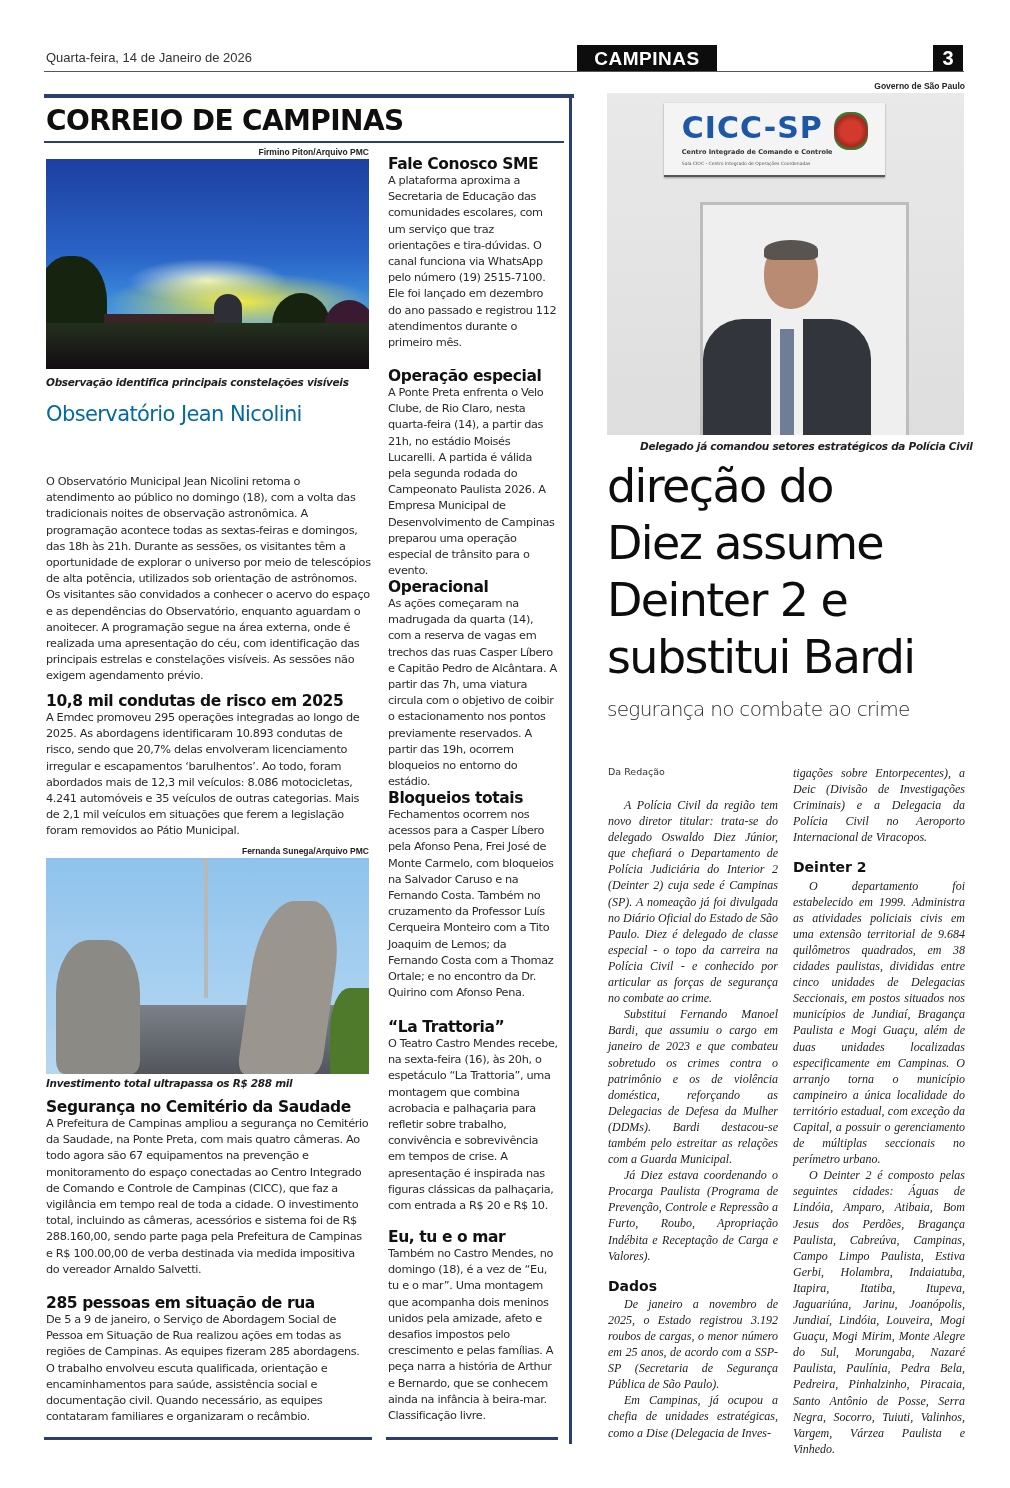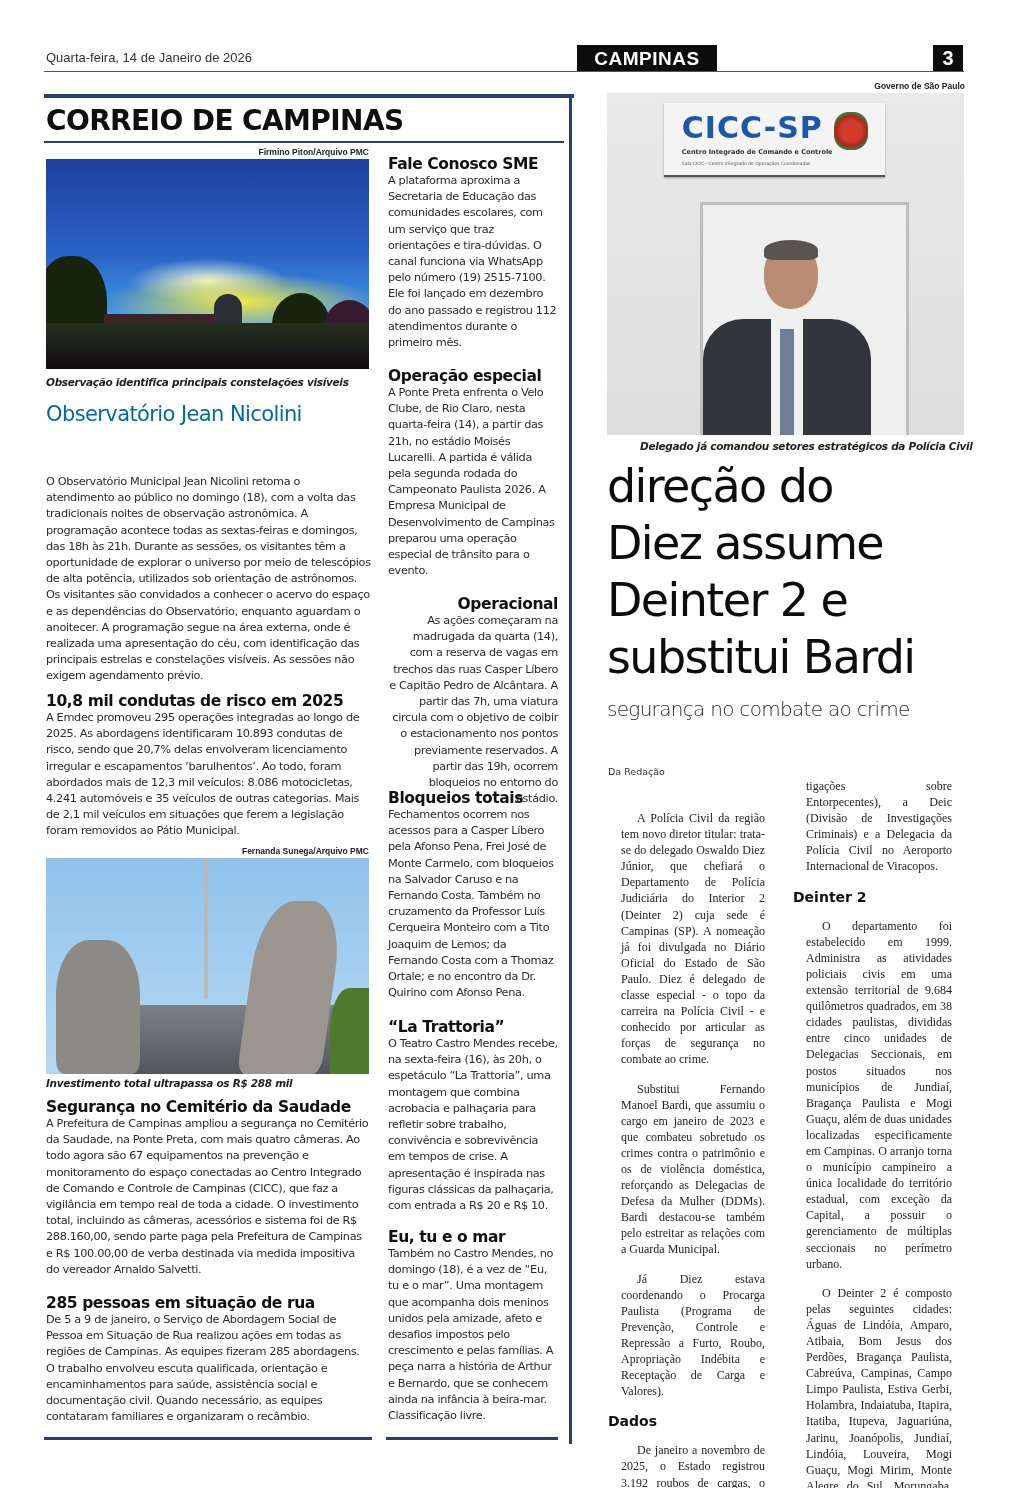--- a/index.html
+++ b/index.html
@@ -16,21 +16,21 @@
   .box-top{left:44px;top:94px;width:530px;height:4px;background:#2b3e73;}
   .box-right{left:569px;top:94px;width:3px;height:1350px;background:#2b3e73;}
   .box-title{left:46px;top:104px;font-size:28px;font-weight:bold;color:#0f0f0f;font-family:"DejaVu Sans",sans-serif;letter-spacing:-0.6px;}
   .box-title-rule{left:44px;top:141px;width:520px;height:2px;background:#2b3e73;}
   .credit{font-size:8.5px;color:#222;font-weight:bold;font-family:"Liberation Sans",sans-serif;text-align:right;}
   .caption{font-size:10.5px;font-style:italic;font-weight:bold;color:#1f1f1f;font-family:"DejaVu Sans",sans-serif;letter-spacing:-0.3px;}
   .h-main{font-size:21px;line-height:29px;color:#0369a1;font-family:"DejaVu Sans",sans-serif;letter-spacing:-0.6px;}
   .h-sub{font-size:15.5px;font-weight:bold;color:#111;font-family:"DejaVu Sans",sans-serif;letter-spacing:-0.4px;}
   .body-sans{font-size:11.3px;line-height:16.2px;color:#2a2a2a;font-family:"DejaVu Sans",sans-serif;letter-spacing:-0.35px;}
   .body-serif{font-size:12px;line-height:16.1px;color:#222;font-family:"Liberation Serif","DejaVu Serif",serif;text-align:justify;hyphens:auto;}
-  .body-serif p{margin:13px;text-indent:16px;}
+  .body-serif p{margin:0;text-indent:16px;font-style:italic;}
   .mid-rule{left:44px;top:1437px;width:328px;height:3px;background:#2b3e73;}
   .mid-rule2{left:386px;top:1437px;width:172px;height:3px;background:#2b3e73;}
 
   
   .photo{overflow:hidden;}
   .sky{left:46px;top:159px;width:323px;height:210px;
     background:
       radial-gradient(ellipse 60% 20% at 60% 68%, rgba(255,240,60,0.95), rgba(255,240,60,0) 70%),
       radial-gradient(ellipse 35% 15% at 50% 58%, rgba(255,255,220,0.9), rgba(255,255,220,0) 70%),
       linear-gradient(180deg,#1d3fa0 0%,#2a63c6 45%,#3c8fe0 70%,#7fb3d8 85%,#2b2424 100%);}
@@ -122,21 +122,21 @@
 <div class="abs mid-rule"></div>
 
 <div class="abs" style="left:388px;top:155px;width:170px;">
   <div class="h-sub">Fale Conosco SME</div>
   <div class="body-sans">A plataforma aproxima a Secretaria de Educação das comunidades escolares, com um serviço que traz orientações e tira-dúvidas. O canal funciona via WhatsApp pelo número (19) 2515-7100. Ele foi lançado em dezembro do ano passado e registrou 112 atendimentos durante o primeiro mês.</div>
 </div>
 <div class="abs" style="left:388px;top:367px;width:170px;">
   <div class="h-sub">Operação especial</div>
   <div class="body-sans">A Ponte Preta enfrenta o Velo Clube, de Rio Claro, nesta quarta-feira (14), a partir das 21h, no estádio Moisés Lucarelli. A partida é válida pela segunda rodada do Campeonato Paulista 2026. A Empresa Municipal de Desenvolvimento de Campinas preparou uma operação especial de trânsito para o evento.</div>
 </div>
-<div class="abs" style="left:388px;top:595px;width:170px;text-align:right;">
+<div class="abs" style="left:388px;top:578px;width:170px;">
   <div class="h-sub">Operacional</div>
   <div class="body-sans">As ações começaram na madrugada da quarta (14), com a reserva de vagas em trechos das ruas Casper Líbero e Capitão Pedro de Alcântara. A partir das 7h, uma viatura circula com o objetivo de coibir o estacionamento nos pontos previamente reservados. A partir das 19h, ocorrem bloqueios no entorno do estádio.</div>
 </div>
 <div class="abs" style="left:388px;top:789px;width:170px;">
   <div class="h-sub">Bloqueios totais</div>
   <div class="body-sans">Fechamentos ocorrem nos acessos para a Casper Líbero pela Afonso Pena, Frei José de Monte Carmelo, com bloqueios na Salvador Caruso e na Fernando Costa. Também no cruzamento da Professor Luís Cerqueira Monteiro com a Tito Joaquim de Lemos; da Fernando Costa com a Thomaz Ortale; e no encontro da Dr. Quirino com Afonso Pena.</div>
 </div>
 <div class="abs" style="left:388px;top:1018px;width:170px;">
   <div class="h-sub">“La Trattoria”</div>
   <div class="body-sans">O Teatro Castro Mendes recebe, na sexta-feira (16), às 20h, o espetáculo “La Trattoria”, uma montagem que combina acrobacia e palhaçaria para refletir sobre trabalho, convivência e sobrevivência em tempos de crise. A apresentação é inspirada nas figuras clássicas da palhaçaria, com entrada a R$ 20 e R$ 10.</div>

